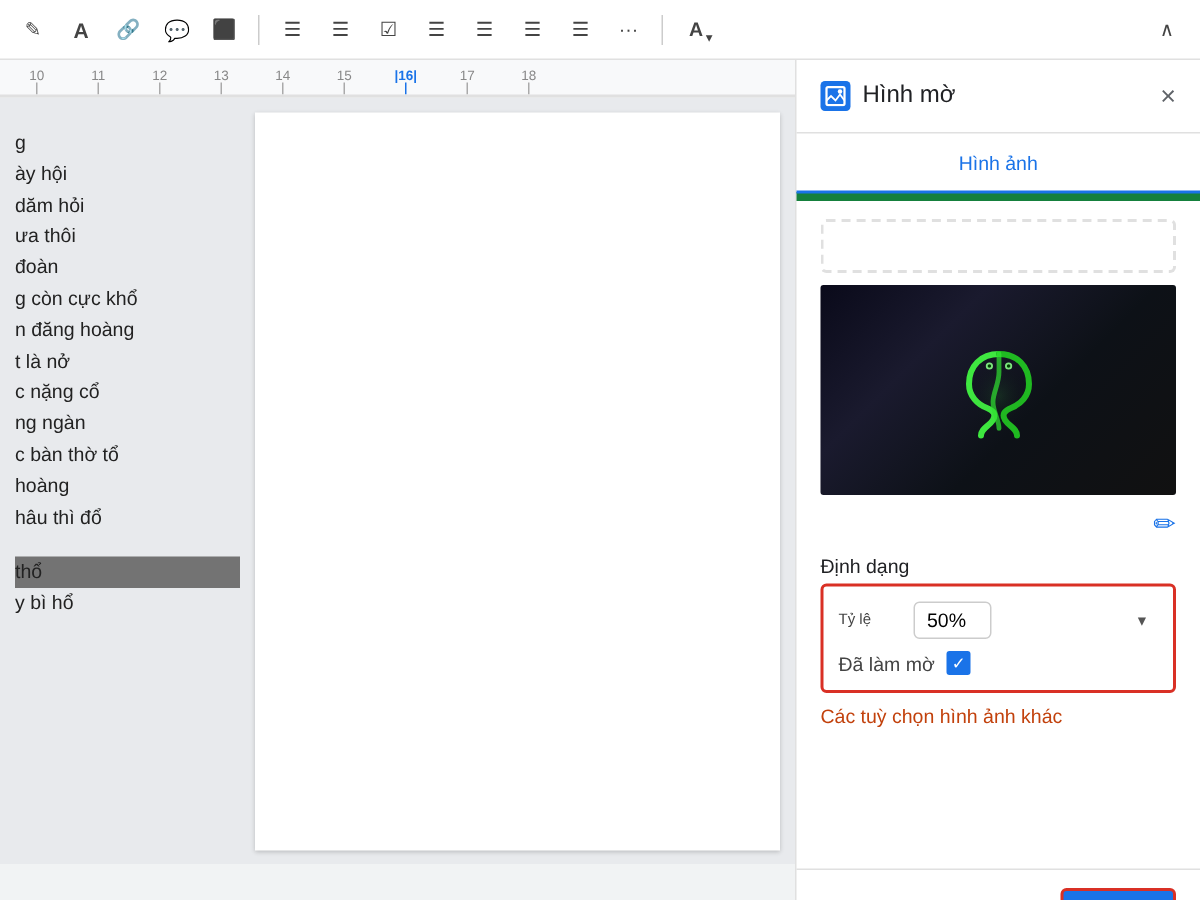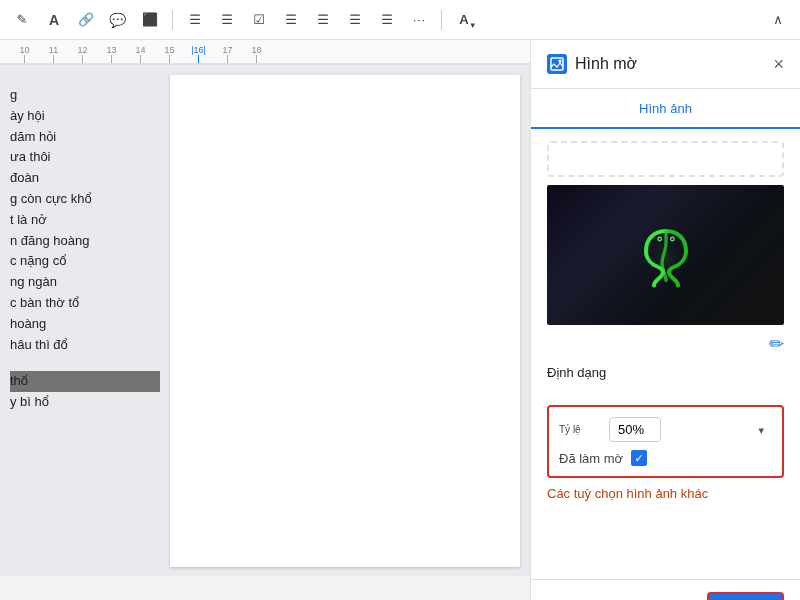--- a/index.html
+++ b/index.html
@@ -36,21 +36,21 @@
       position: relative;
       overflow: hidden;
     }
     .ruler-content {
       font-size: 9px;
       color: #777;
       display: flex;
       align-items: flex-end;
       height: 100%;
       padding-left: 10px;
-      gap: 0;
+      gap: 12px;
     }
     .ruler-mark {
       display: inline-flex;
       flex-direction: column;
       align-items: center;
       width: 29px;
       font-size: 9px;
       color: #888;
     }
     .ruler-line { width: 1px; height: 8px; background: #aaa; }
@@ -138,21 +138,21 @@
       background: #1a73e8;
       border-radius: 3px;
       display: flex; align-items: center; justify-content: center;
       color: #fff;
       font-size: 11px;
     }
 
     
     .panel-tabs {
       display: flex;
-      border-bottom: 1px solid #15803d;
+      border-bottom: 6px solid #15803d;
     }
     .panel-tab {
       flex: 1;
       text-align: center;
       padding: 12px 0;
       font-size: 13px;
       color: #5f6368;
       cursor: pointer;
       position: relative;
     }
@@ -211,21 +211,21 @@
       cursor: pointer;
       color: #1a73e8;
       font-size: 18px;
     }
 
     
     .format-section-label {
       font-size: 13px;
       font-weight: 500;
       color: #202124;
-      margin-bottom: 25px;
+      margin-bottom: 4px;
     }
 
     .format-box {
       border: 2px solid #d93025;
       border-radius: 4px;
       padding: 10px;
       margin-bottom: 8px;
     }
 
     .format-row {
@@ -373,21 +373,21 @@
               <div class="ruler-line"></div>
             </div>
           <div class="ruler-mark">
               <span>14</span>
               <div class="ruler-line"></div>
             </div>
           <div class="ruler-mark">
               <span>15</span>
               <div class="ruler-line"></div>
             </div>
-          <div class="ruler-mark" style="color:#1a73e8;font-weight:normal;">
+          <div class="ruler-mark" style="color:#1a73e8;font-weight:bold;">
               <span>|16|</span>
               <div class="ruler-line" style="background:#1a73e8;"></div>
             </div>
           <div class="ruler-mark">
               <span>17</span>
               <div class="ruler-line"></div>
             </div>
           <div class="ruler-mark">
               <span>18</span>
               <div class="ruler-line"></div>
@@ -397,22 +397,22 @@
     </div>
 
     <div class="doc-scroll">
       <div class="text-column">
         <div class="text-line">g</div>
         <div class="text-line">ày hội</div>
         <div class="text-line">dăm hỏi</div>
         <div class="text-line">ưa thôi</div>
         <div class="text-line">đoàn</div>
         <div class="text-line">g còn cực khổ</div>
+        <div class="text-line">n đăng hoàng</div>
         <div class="text-line">t là nở</div>
-        <div class="text-line">n đăng hoàng</div>
         <div class="text-line">c nặng cổ</div>
         <div class="text-line">ng ngàn</div>
         <div class="text-line">c bàn thờ tổ</div>
         <div class="text-line">hoàng</div>
         <div class="text-line">hâu thì đổ</div>
         <div class="text-line text-selected">thổ</div>
         <div class="text-line">y bì hổ</div>
       </div>
       <div class="white-page"></div>
     </div>

